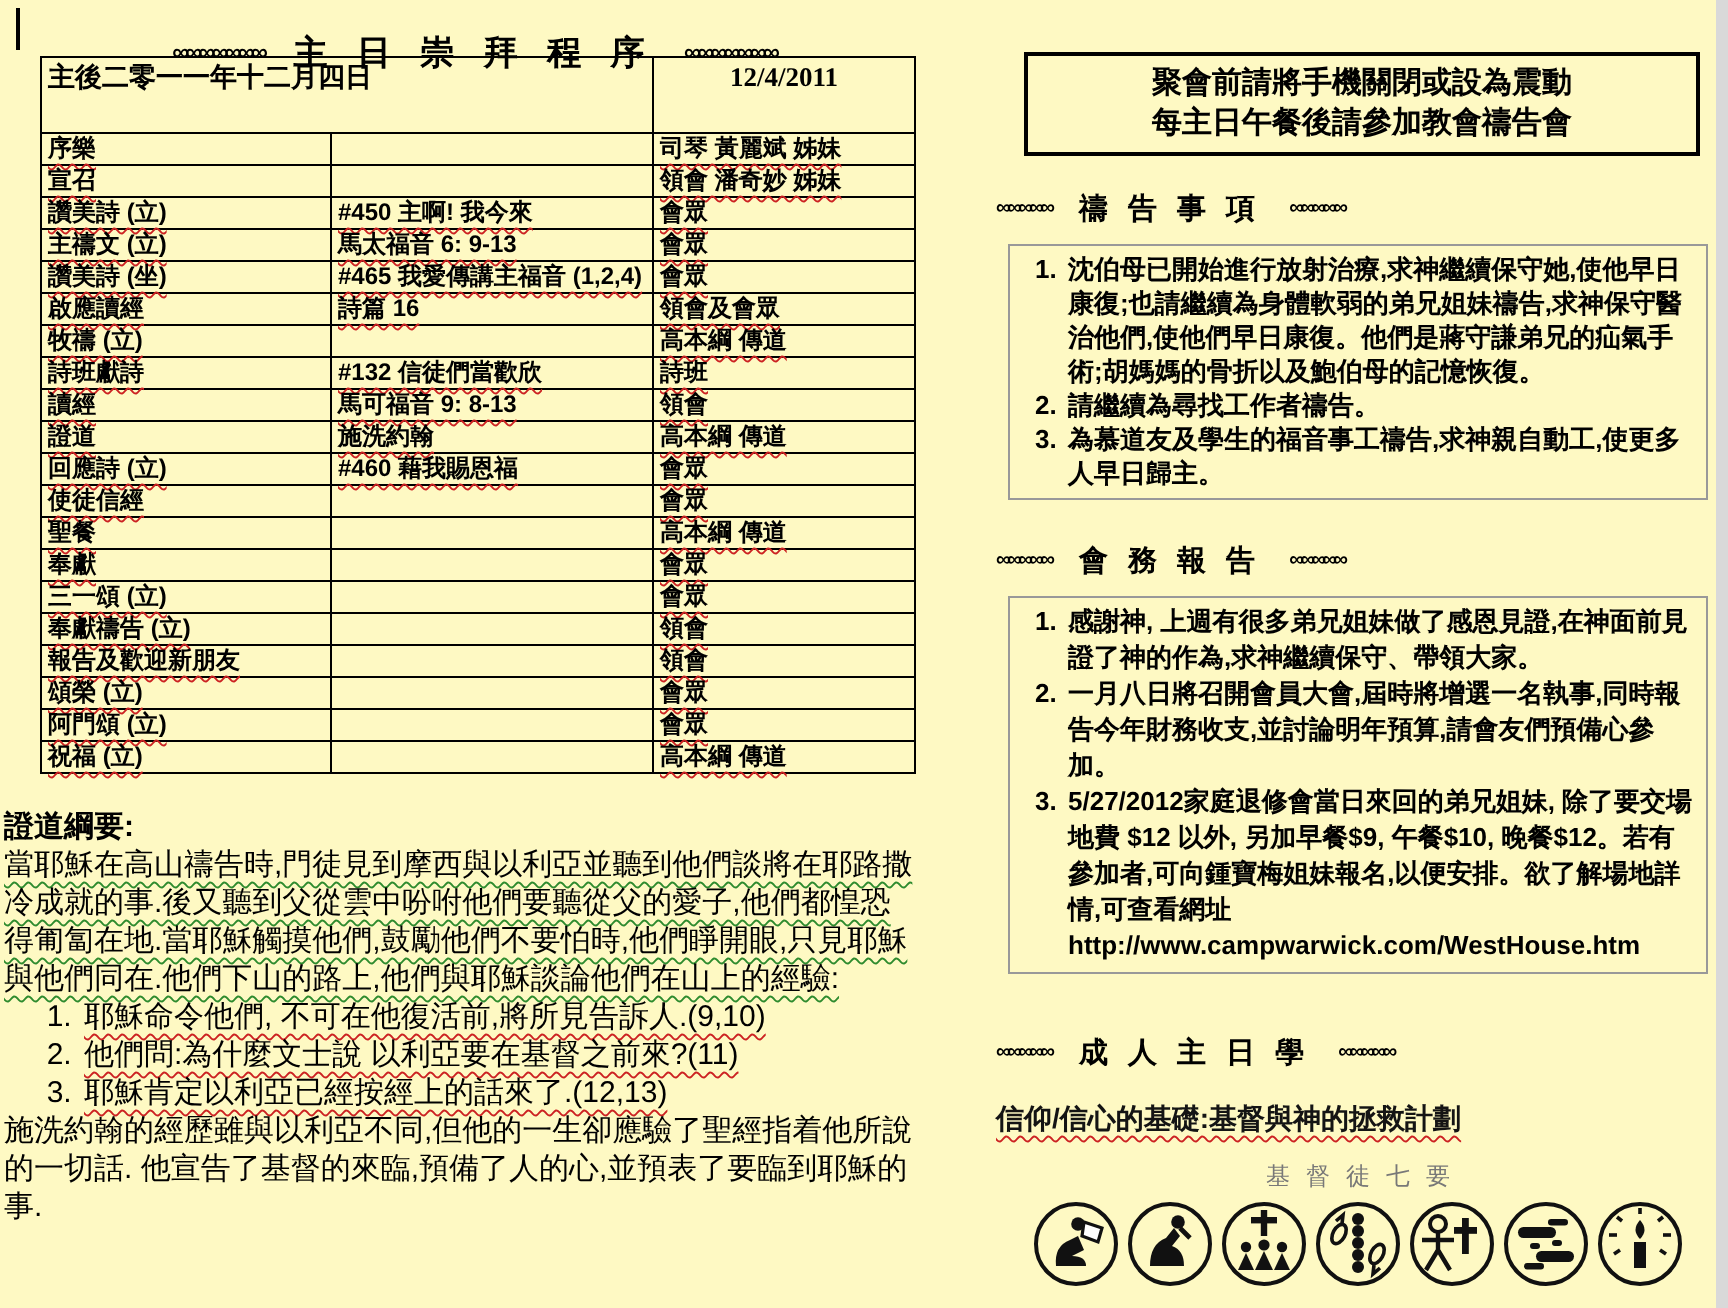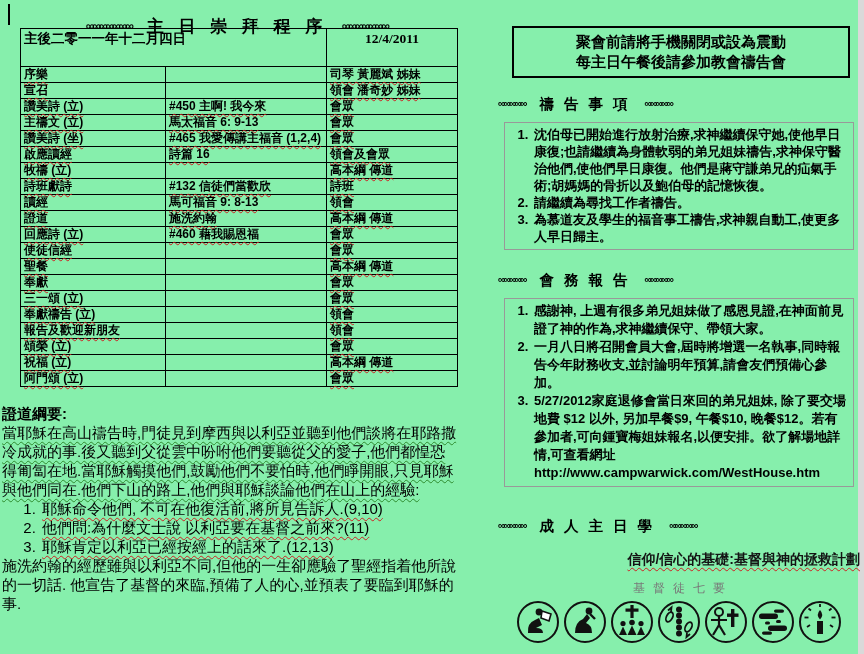--- a/index.html
+++ b/index.html
@@ -1,17 +1,17 @@
 <!DOCTYPE html>
 <html><head>
 <meta charset="utf-8">
 <style>
   html,body{margin:0;padding:0;}
   body{width:864px;height:654px;background:#ffffff;font-family:"Liberation Sans",sans-serif;color:#000;}
-  #page{position:relative;width:864px;height:654px;overflow:hidden;background:#86efac;}
+  #page{position:relative;width:864px;height:654px;overflow:hidden;background:#fef9c3;}
   .edge-strip{position:absolute;right:0;top:0;width:6px;height:654px;background:#d9d9d9;}
   .cursor-bar{position:absolute;left:8px;top:4px;width:2px;height:21px;background:#000;}
 
   
   .left-pane{position:absolute;left:0;top:0;width:480px;}
   .doc-title{position:absolute;left:0;top:15px;width:474px;text-align:center;font-weight:bold;font-size:17px;white-space:nowrap;}
   .orn{font-size:12px;letter-spacing:-2px;vertical-align:2px;font-weight:bold;}
   .doc-title .t{letter-spacing:5px;margin:0 10px;}
 
   table.worship{position:absolute;left:20px;top:28px;width:437px;border-collapse:collapse;table-layout:fixed;}
@@ -30,21 +30,21 @@
   
   .right-pane{position:absolute;left:498px;top:0;width:362px;}
   .notice-box{margin:26px 10px 0 14px;border:2px solid #000;text-align:center;font-weight:bold;font-size:15px;line-height:20px;padding:4px 0;}
   .sec-head{font-weight:bold;font-size:14.5px;margin-top:17px;white-space:nowrap;}
   .sec-head .orn{font-size:10.5px;}
   .sec-head .t{letter-spacing:3px;margin:0 10px;}
   .panel{border:1px solid #999;margin:8px 6px 0 6px;padding:3px 4px 4px 0;}
   .panel ol{margin:0;padding-left:27px;font-weight:bold;font-size:13px;line-height:17px;}
   .panel.report ol{line-height:18px;}
   .panel li{padding-left:2px;}
-  .school-sub{text-align:right;font-weight:bold;font-size:14px;margin-top:15px;color:#141414;}
+  .school-sub{text-align:left;font-weight:bold;font-size:14px;margin-top:15px;color:#141414;}
   .seven-title{text-align:center;font-size:12px;letter-spacing:8px;color:#787878;margin-top:11px;padding-left:8px;}
   .icons-row{display:flex;justify-content:center;gap:1px;margin-top:3px;}
   .seven-item{width:46px;text-align:center;}
   .seven-item svg{display:block;margin:0 auto;}
 </style>
 </head>
 <body>
 
 <div id="page">
   <div class="edge-strip"></div>
@@ -171,29 +171,29 @@
             <td><span class="sq-red">領會</span></td>
           </tr>
 
           <tr>
             <td><span class="sq-red">頌榮 (立)</span></td>
             <td><span class="sq-red"></span></td>
             <td><span class="sq-red">會眾</span></td>
           </tr>
 
           <tr>
+            <td><span class="sq-red">阿門頌 (立)</span></td>
+            <td><span class="sq-red"></span></td>
+            <td><span class="sq-red">會眾</span></td>
+          </tr>
+
+          <tr>
             <td><span class="sq-red">祝福 (立)</span></td>
             <td><span class="sq-red"></span></td>
             <td><span class="sq-red">高本綱 傳道</span></td>
-          </tr>
-
-          <tr>
-            <td><span class="sq-red">阿門頌 (立)</span></td>
-            <td><span class="sq-red"></span></td>
-            <td><span class="sq-red">會眾</span></td>
           </tr>
         </tbody>
     </table>
 
     <div class="sermon">
       <div class="hd">證道綱要:</div>
       <p><span class="sq-green">當耶穌在高山禱告時,門徒見到摩西與以利亞並聽到他們談將在耶路撒冷成就的事.後又聽到父從雲中吩咐他們要聽從父的愛子,他們都惶恐得匍匐在地.當耶穌觸摸他們,鼓勵他們不要怕時,他們睜開眼,只見耶穌與他們同在.他們下山的路上,他們與耶穌談論他們在山上的經驗:</span></p>
       <ol>
 
           <li><span class="sq-red">耶穌命令他們, 不可在他復活前,將所見告訴人.(9,10)</span></li>

